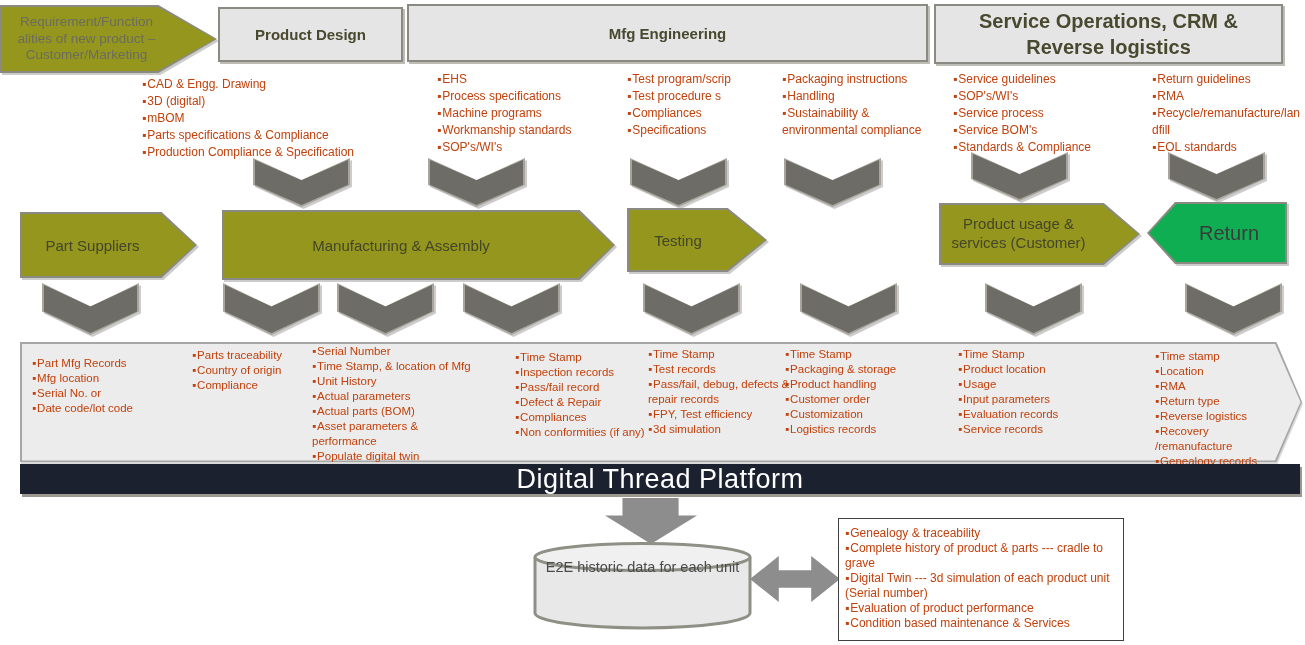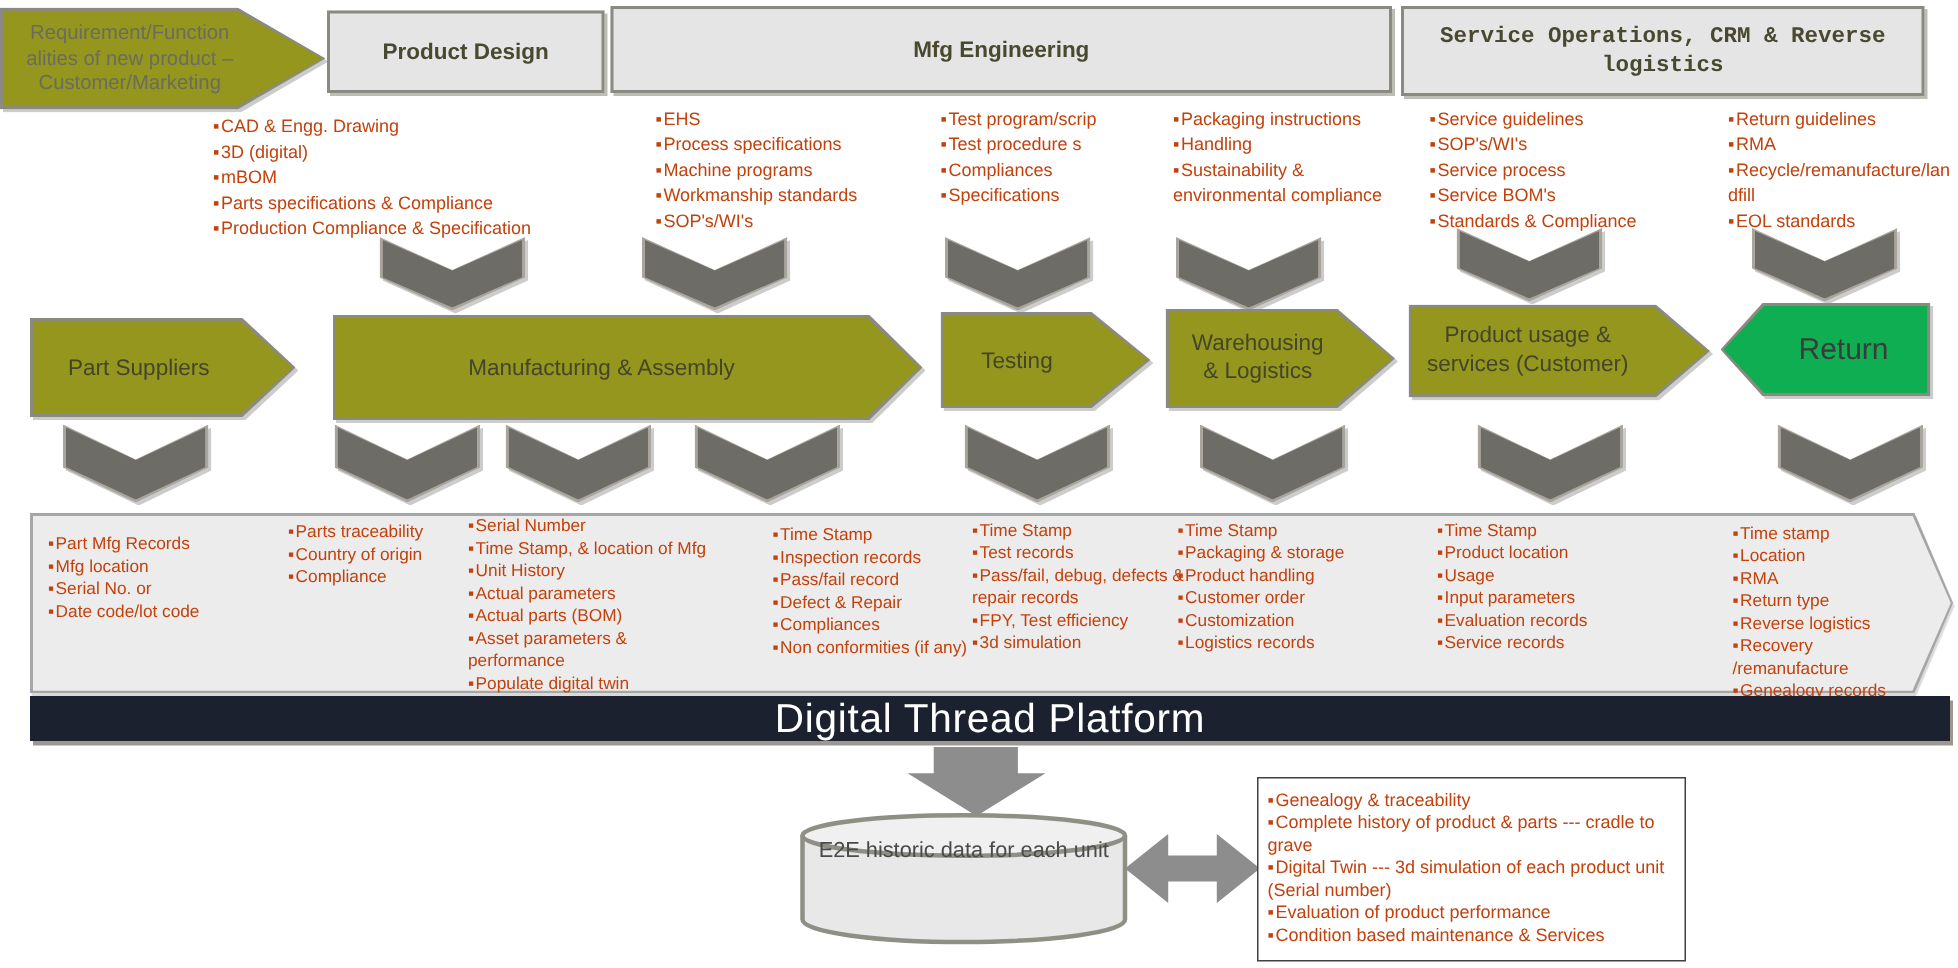--- a/index.html
+++ b/index.html
@@ -26,21 +26,21 @@
   .clip-big{clip-path:polygon(0 0,98% 0,100% 50%,98% 100%,0 100%);}
   .clip-down{clip-path:polygon(19% 0,80% 0,80% 38%,100% 38%,50% 100%,0 38%,19% 38%);}
   .clip-dbl{clip-path:polygon(0 50%,32% 0,32% 31%,68% 31%,68% 0,100% 50%,68% 100%,68% 69%,32% 69%,32% 100%);}
   .chev{width:97px;height:49px;}
   .chev2{width:97px;height:52px;}
   
   .lbl{position:absolute;inset:0;display:flex;align-items:center;justify-content:center;
        text-align:center;color:#494930;}
   .lbl.req{font-size:13.5px;color:#6c6c5e;padding:0 52px 0 8px;line-height:1.25;}
   .lbl.hdr{font-size:15px;font-weight:bold;}
-  .lbl.hdr2{font-size:15px;font-weight:bold;line-height:1.3;padding:0 12px;font-family:Liberation Mono, monospace;}
+  .lbl.hdr2{font-size:20px;font-weight:bold;line-height:1.3;padding:0 12px;}
   .lbl.mid{font-size:15px;color:#45452b;}
   .lbl.ret{font-size:20px;color:#3b3b3b;padding-left:24px;}
   
   .hbox{position:absolute;background:#e5e5e5;border:2px solid #8a8a82;
         box-shadow:2px 2px 0 #bdbdb6;box-sizing:border-box;}
   
   ul.blist,ul.alist,ul.obox{list-style:none;margin:0;padding:0;position:absolute;color:#c2410c;}
   ul.blist{font-size:12px;line-height:17px;}
   ul.alist{font-size:11.5px;line-height:15px;}
   ul.blist li::before,ul.alist li::before,ul.obox li::before{content:"▪";padding-right:1px;}
@@ -156,25 +156,20 @@
       <div class="sf clip-pr91"></div>
     <div class="lbl mid" style="padding-right:35px">Manufacturing &amp; Assembly</div>
   </div>
 
   <div class="shape" style="left:627px;top:208px;width:140px;height:64px">
     <div class="sb clip-pr72"></div>
       <div class="sf clip-pr72"></div>
     <div class="lbl mid" style="padding-right:38px">Testing</div>
   </div>
 
-  <div class="shape" style="left:777px;top:206px;width:153px;height:66px">
-    <div class="sb clip-pr75"></div>
-      <div class="sf clip-pr75"></div>
-    <div class="lbl mid" style="padding:0 46px 0 16px;line-height:1.25">Warehousing &amp; Logistics</div>
-  </div>
 
   <div class="shape" style="left:939px;top:203px;width:201px;height:62px">
     <div class="sb clip-pr82"></div>
       <div class="sf clip-pr82"></div>
     <div class="lbl mid" style="padding-right:42px;line-height:1.25">Product usage &amp; services (Customer)</div>
   </div>
 
   <div class="shape" style="left:1147px;top:202px;width:140px;height:62px">
     <div class="sb clip-pl20"></div>
       <div class="sf green clip-pl20"></div>

